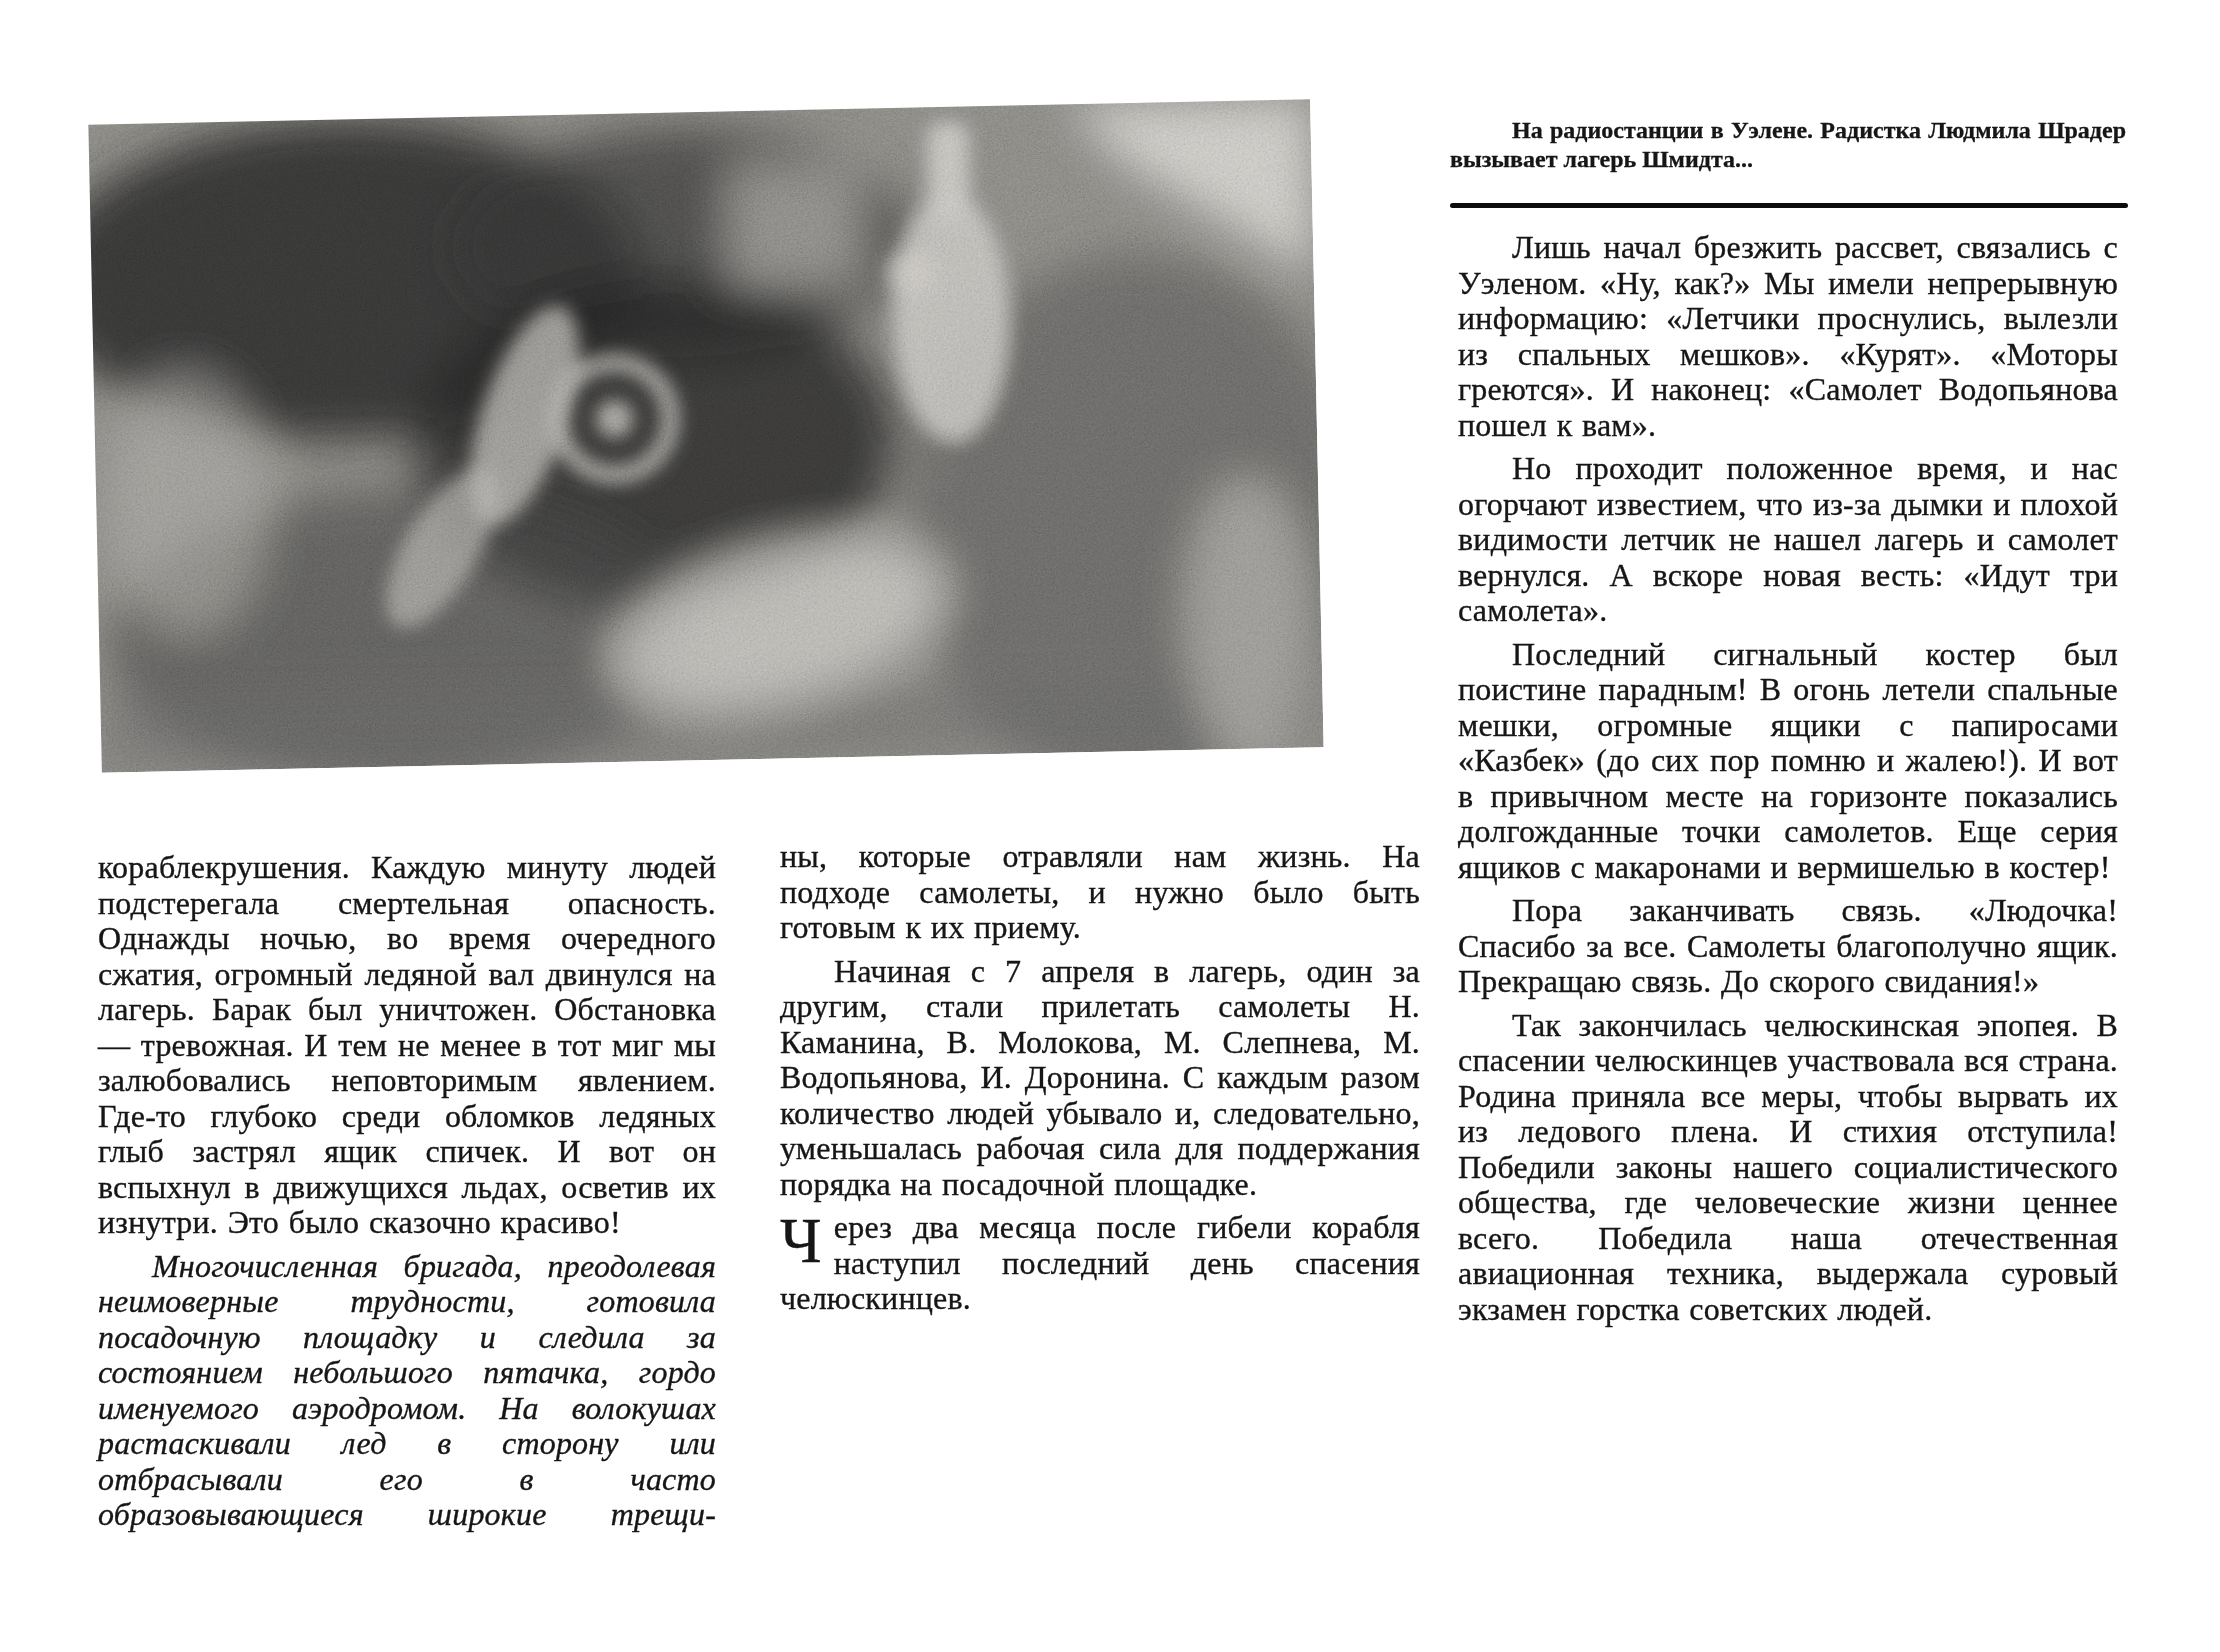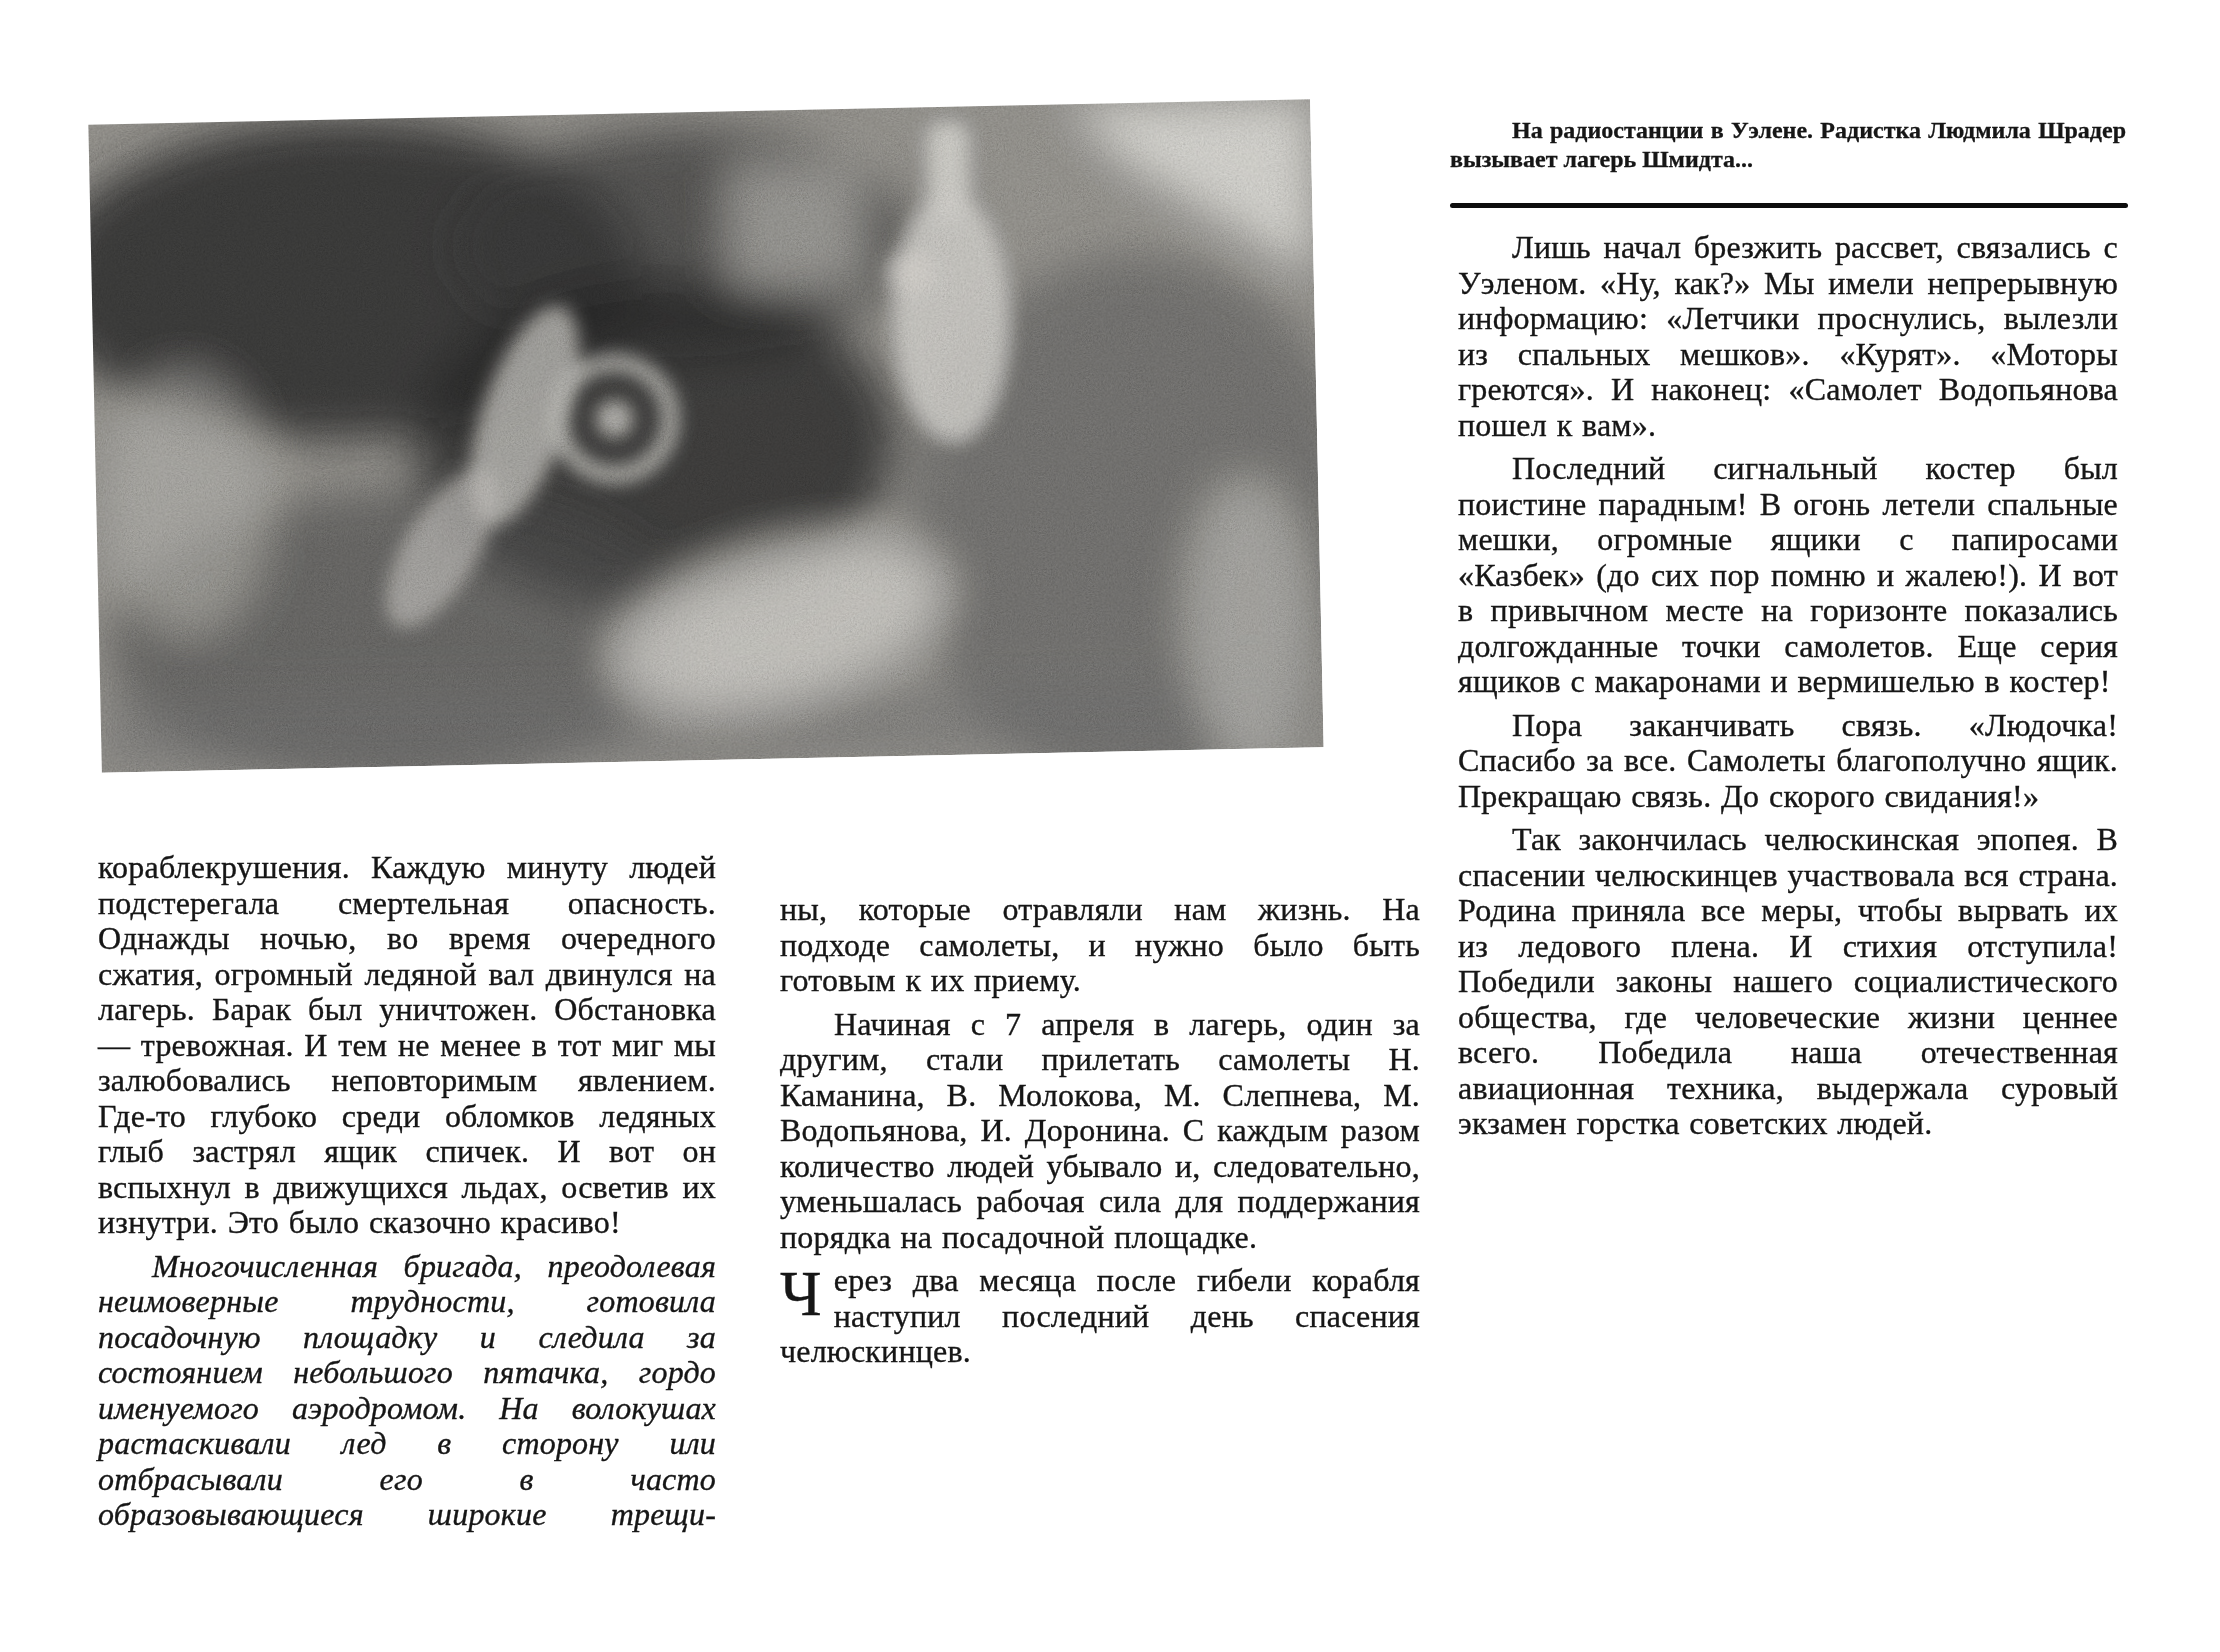--- a/index.html
+++ b/index.html
@@ -26,21 +26,21 @@
   }
   
   .col{
     position:absolute;font-size:32px;line-height:35.5px;text-align:justify;
     word-spacing:1.5px;letter-spacing:0.2px;-webkit-text-stroke:0.35px #161616;
   }
   .col p{margin:8px;}
   .col p.ind{text-indent:54px;}
   .col p.cont{text-align-last:justify;font-style:italic;}
   .col-left{left:90px;top:842px;width:634px;}
-  .col-mid{left:772px;top:884px;width:656px;}
+  .col-mid{left:772px;top:831px;width:656px;}
   .col-right{left:1450px;top:222px;width:676px;}
   .sectionbreak{margin-top:74px;}
   .dropcap{
     float:left;font-size:64px;line-height:52px;padding:5px 12px 0 0;
   }
 </style>
 </head>
 <body>
 
 <div class="page">
@@ -101,20 +101,21 @@
     </svg>
   </div>
 
   <div class="caption">
     <p>На радиостанции в Уэлене. Радистка Людмила Шрадер вызывает лагерь Шмидта...</p>
   </div>
   <div class="rule"></div>
 
   <div class="col col-right">
     <p class="ind">Лишь начал брезжить рассвет, связались с Уэленом. «Ну, как?» Мы имели непрерывную информацию: «Летчики проснулись, вылезли из спальных мешков». «Курят». «Моторы греются». И наконец: «Самолет Водопьянова пошел к вам».</p>
+    <p class="ind">Но проходит положенное время, и нас огорчают известием, что из-за дымки и плохой видимости летчик не нашел лагерь и самолет вернулся. А вскоре новая весть: «Идут три самолета».</p>
     <p class="ind">Последний сигнальный костер был поистине парадным! В огонь летели спальные мешки, огромные ящики с папиросами «Казбек» (до сих пор помню и жалею!). И вот в привычном месте на горизонте показались долгожданные точки самолетов. Еще серия ящиков с макаронами и вермишелью в костер!</p>
     <p class="ind">Пора заканчивать связь. «Людочка! Спасибо за все. Самолеты благополучно ящик. Прекращаю связь. До скорого свидания!»</p>
     <p class="ind">Так закончилась челюскинская эпопея. В спасении челюскинцев участвовала вся страна. Родина приняла все меры, чтобы вырвать их из ледового плена. И стихия отступила! Победили законы нашего социалистического общества, где человеческие жизни ценнее всего. Победила наша отечественная авиационная техника, выдержала суровый экзамен горстка советских людей.</p>
   </div>
 
   <div class="col col-left">
     <p>кораблекрушения. Каждую минуту людей подстерегала смертельная опасность. Однажды ночью, во время очередного сжатия, огромный ледяной вал двинулся на лагерь. Барак был уничтожен. Обстановка — тревожная. И тем не менее в тот миг мы залюбовались неповторимым явлением. Где-то глубоко среди обломков ледяных глыб застрял ящик спичек. И вот он вспыхнул в движущихся льдах, осветив их изнутри. Это было сказочно красиво!</p>
     <p class="ind cont">Многочисленная бригада, преодолевая неимоверные трудности, готовила посадочную площадку и следила за состоянием небольшого пятачка, гордо именуемого аэродромом. На волокушах растаскивали лед в сторону или отбрасывали его в часто образовывающиеся широкие трещи-</p>
   </div>
 

